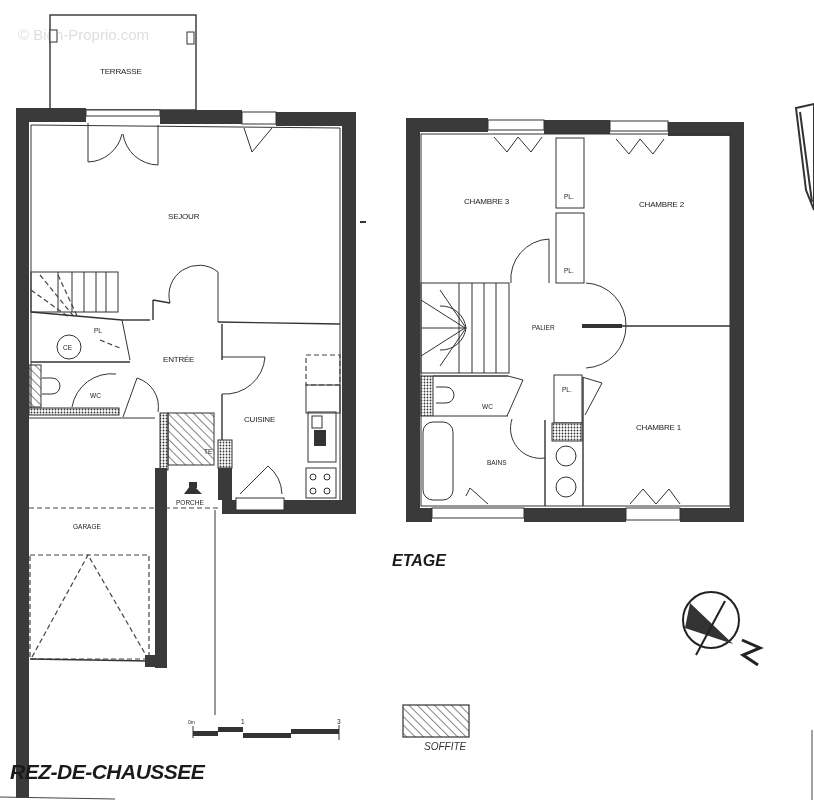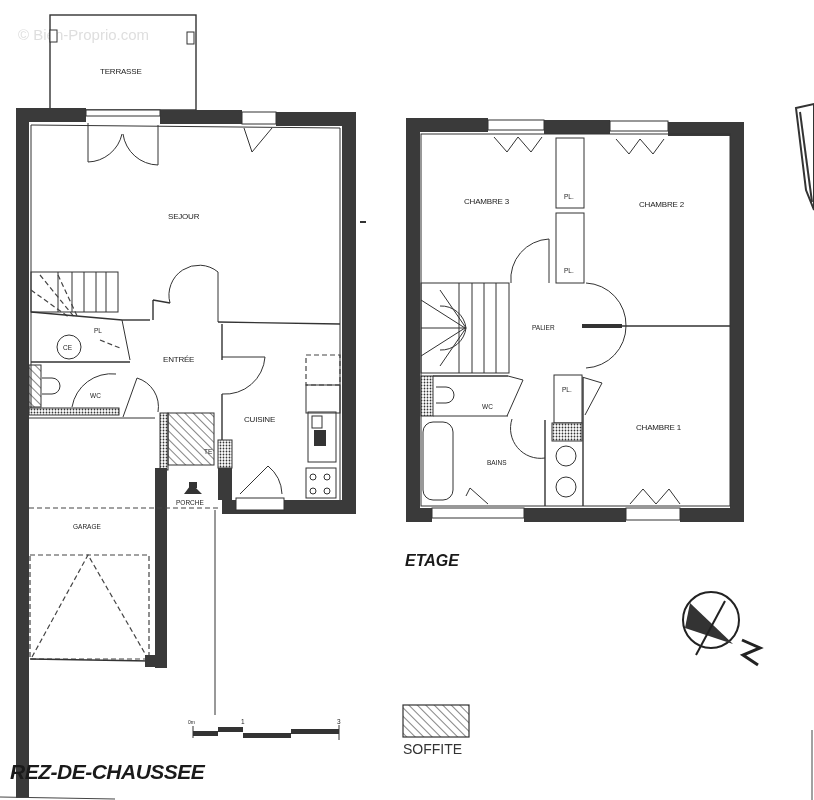--- a/index.html
+++ b/index.html
@@ -4,24 +4,24 @@
 <style>
   html, body { margin: 0; padding: 0; background: #ffffff; }
   body { width: 814px; height: 800px; overflow: hidden; position: relative;
          font-family: "Liberation Sans", sans-serif; }
   #plan { position: absolute; left: 0; top: 0; width: 814px; height: 800px; }
   .lbl { font-family: "Liberation Sans", sans-serif; font-size: 8px; fill: #222; letter-spacing: -0.2px; }
   .lbl-sm { font-family: "Liberation Sans", sans-serif; font-size: 6.5px; fill: #222; }
   .title { position: absolute; font-family: "Liberation Sans", sans-serif; font-weight: bold;
            font-style: italic; color: #1a1a1a; }
   #title-rdc { left: 10px; top: 760px; font-size: 21px; letter-spacing: -0.5px; }
-  #title-etage { left: 405px; top: 552px; font-size: 16px; letter-spacing: 0px; }
+  #title-etage { left: 392px; top: 552px; font-size: 16px; letter-spacing: 0px; }
   #watermark { position: absolute; left: 18px; top: 26px; font-size: 15px; color: rgba(160,160,160,0.35);
                font-family: "Liberation Sans", sans-serif; }
-  #soffite-label { position: absolute; left: 403px; top: 741px; font-size: 14px; color: #333; }
+  #soffite-label { position: absolute; left: 424px; top: 741px; font-size: 10px; color: #333; font-style: italic; }
   .wall { fill: #3a3a3a; }
   .thin { stroke: #333; stroke-width: 1; fill: none; }
   .thin2 { stroke: #333; stroke-width: 1.4; fill: none; }
   .dash { stroke: #444; stroke-width: 1.2; fill: none; stroke-dasharray: 5 3; }
 </style>
 </head>
 <body>
 
 <div id="watermark">© Bien-Proprio.com</div>
 

